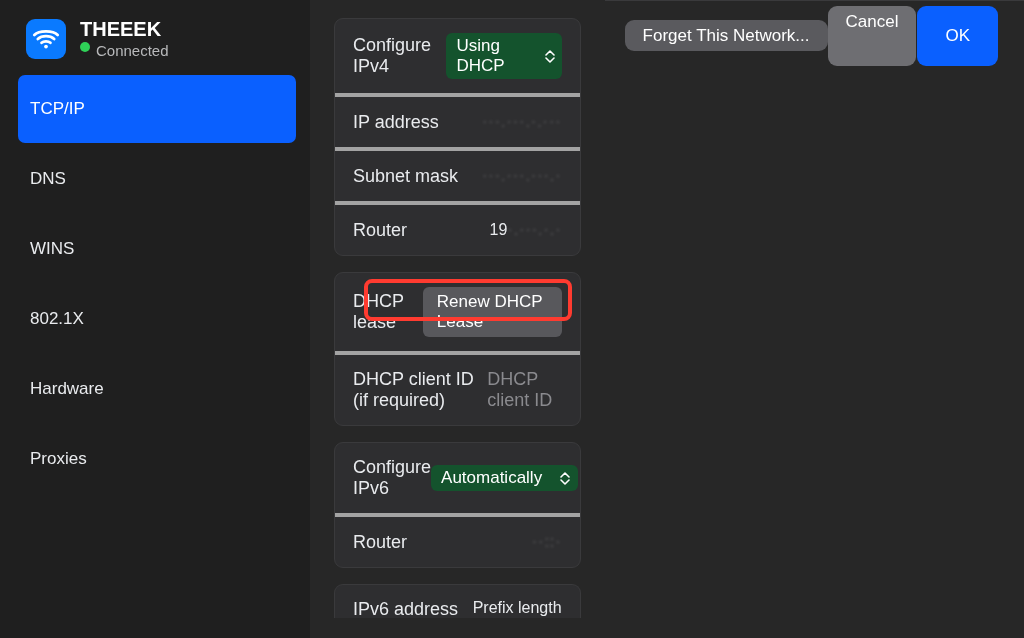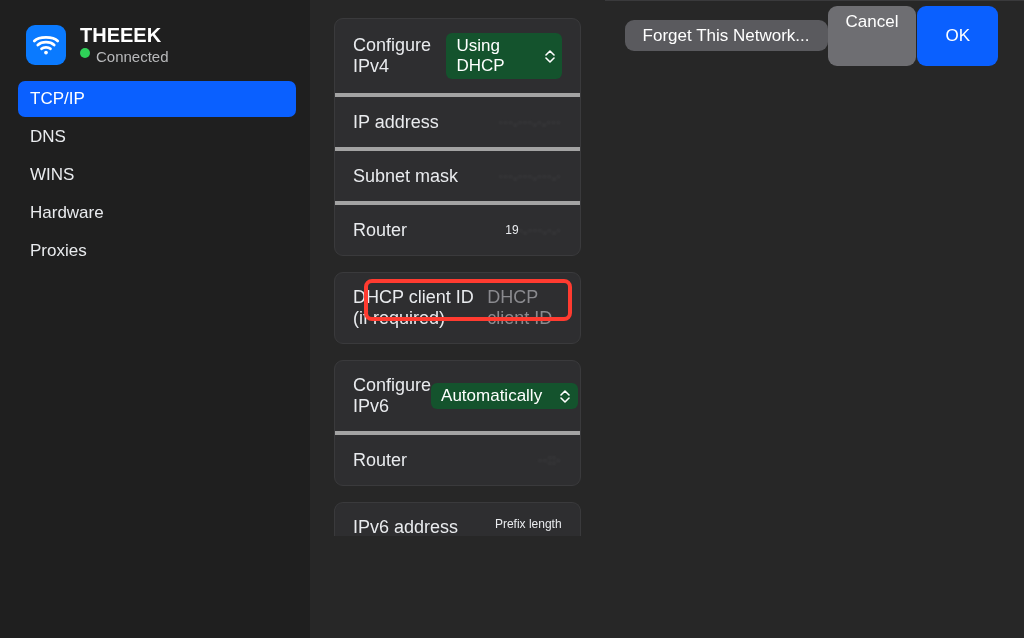--- a/index.html
+++ b/index.html
@@ -25,21 +25,20 @@
     padding: 18px 14px 18px 18px;
     display: flex;
     flex-direction: column;
     gap: 2px;
   }
   .network-header {
     display: flex;
     align-items: center;
     gap: 14px;
     padding: 0 8px 14px 8px;
-    margin-top: 6px;
   }
   .wifi-icon {
     width: 40px;
     height: 40px;
     border-radius: 9px;
     background: #0a7aff;
     display: flex;
     align-items: center;
     justify-content: center;
     flex-shrink: 0;
@@ -59,21 +58,21 @@
     color: #b8b9bb;
     margin-top: 2px;
   }
   .status-dot {
     width: 10px;
     height: 10px;
     background: #2fd158;
     border-radius: 50%;
   }
   .sidebar-item {
-    padding: 8px 12px;
+    padding: 24px 12px;
     border-radius: 7px;
     font-size: 17px;
     color: #e9ebee;
     cursor: default;
   }
   .sidebar-item.selected {
     background: #0a60ff;
     color: #fff;
   }
   
@@ -105,21 +104,21 @@
     padding: 14px 18px;
     min-height: 54px;
     border-top: 4px solid #a3a3a3;
   }
   .row:first-child { border-top: none; }
   .row-label {
     font-size: 18px;
     color: #e9ebee;
   }
   .row-value {
-    font-size: 12px;
+    font-size: 16px;
     color: #e9ebee;
   }
   .select-pill {
     display: inline-flex;
     align-items: center;
     gap: 16px;
     background: #14532d;
     border-radius: 6px;
     padding: 3px 6px 3px 10px;
     font-size: 17px;
@@ -230,20 +229,23 @@
     </div>
 
     <div class="sidebar-item selected">
       <span>TCP/IP</span>
     </div>
     <div class="sidebar-item">
       <span>DNS</span>
     </div>
     <div class="sidebar-item">
       <span>WINS</span>
+    </div>
+    <div class="sidebar-item">
+      <span>802.1X</span>
     </div>
     <div class="sidebar-item">
       <span>Hardware</span>
     </div>
     <div class="sidebar-item">
       <span>Proxies</span>
     </div>
   </div>
 
   <div class="main">
@@ -275,20 +277,26 @@
         <div class="row">
           <span class="row-label">Router</span>
           <span class="row-value">
             <span>19</span><span class="redact">·.···.·.·</span>
           </span>
         </div>
       </div>
 
       <div class="group" style="position:relative;">
         <div class="row">
+          <span class="row-label">DHCP lease</span>
+          <span class="pill-button">
+            <span>Renew DHCP Lease</span>
+          </span>
+        </div>
+        <div class="row">
           <span class="row-label">DHCP client ID (if required)</span>
           <span class="input-placeholder">DHCP client ID</span>
         </div>
         <div class="highlight-ring" style="top:6px; right:8px; width:208px; height:42px;"></div>
       </div>
 
       <div class="group">
         <div class="row">
           <span class="row-label">Configure IPv6</span>
           <span class="select-pill">

